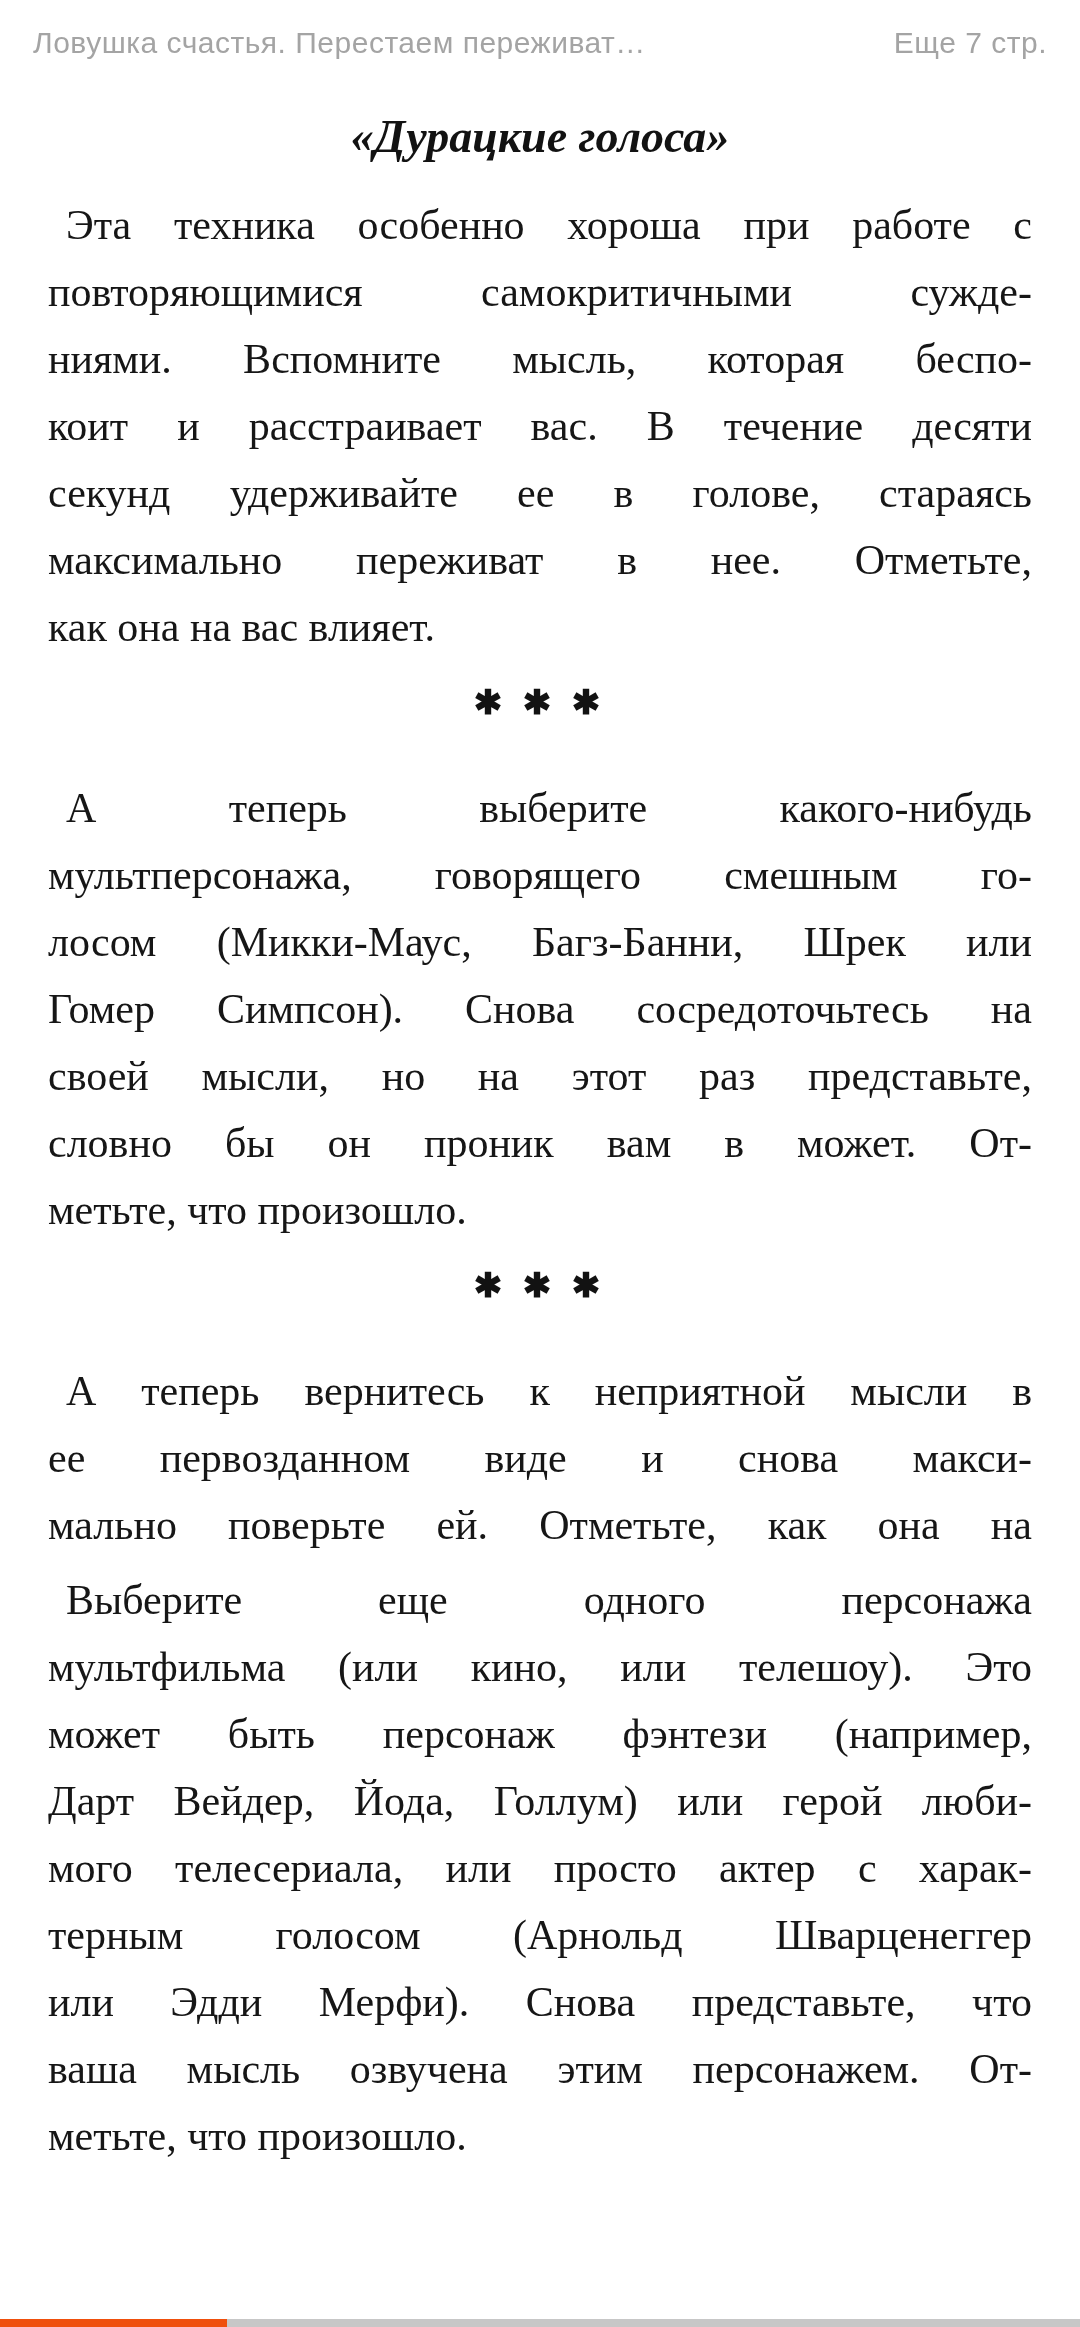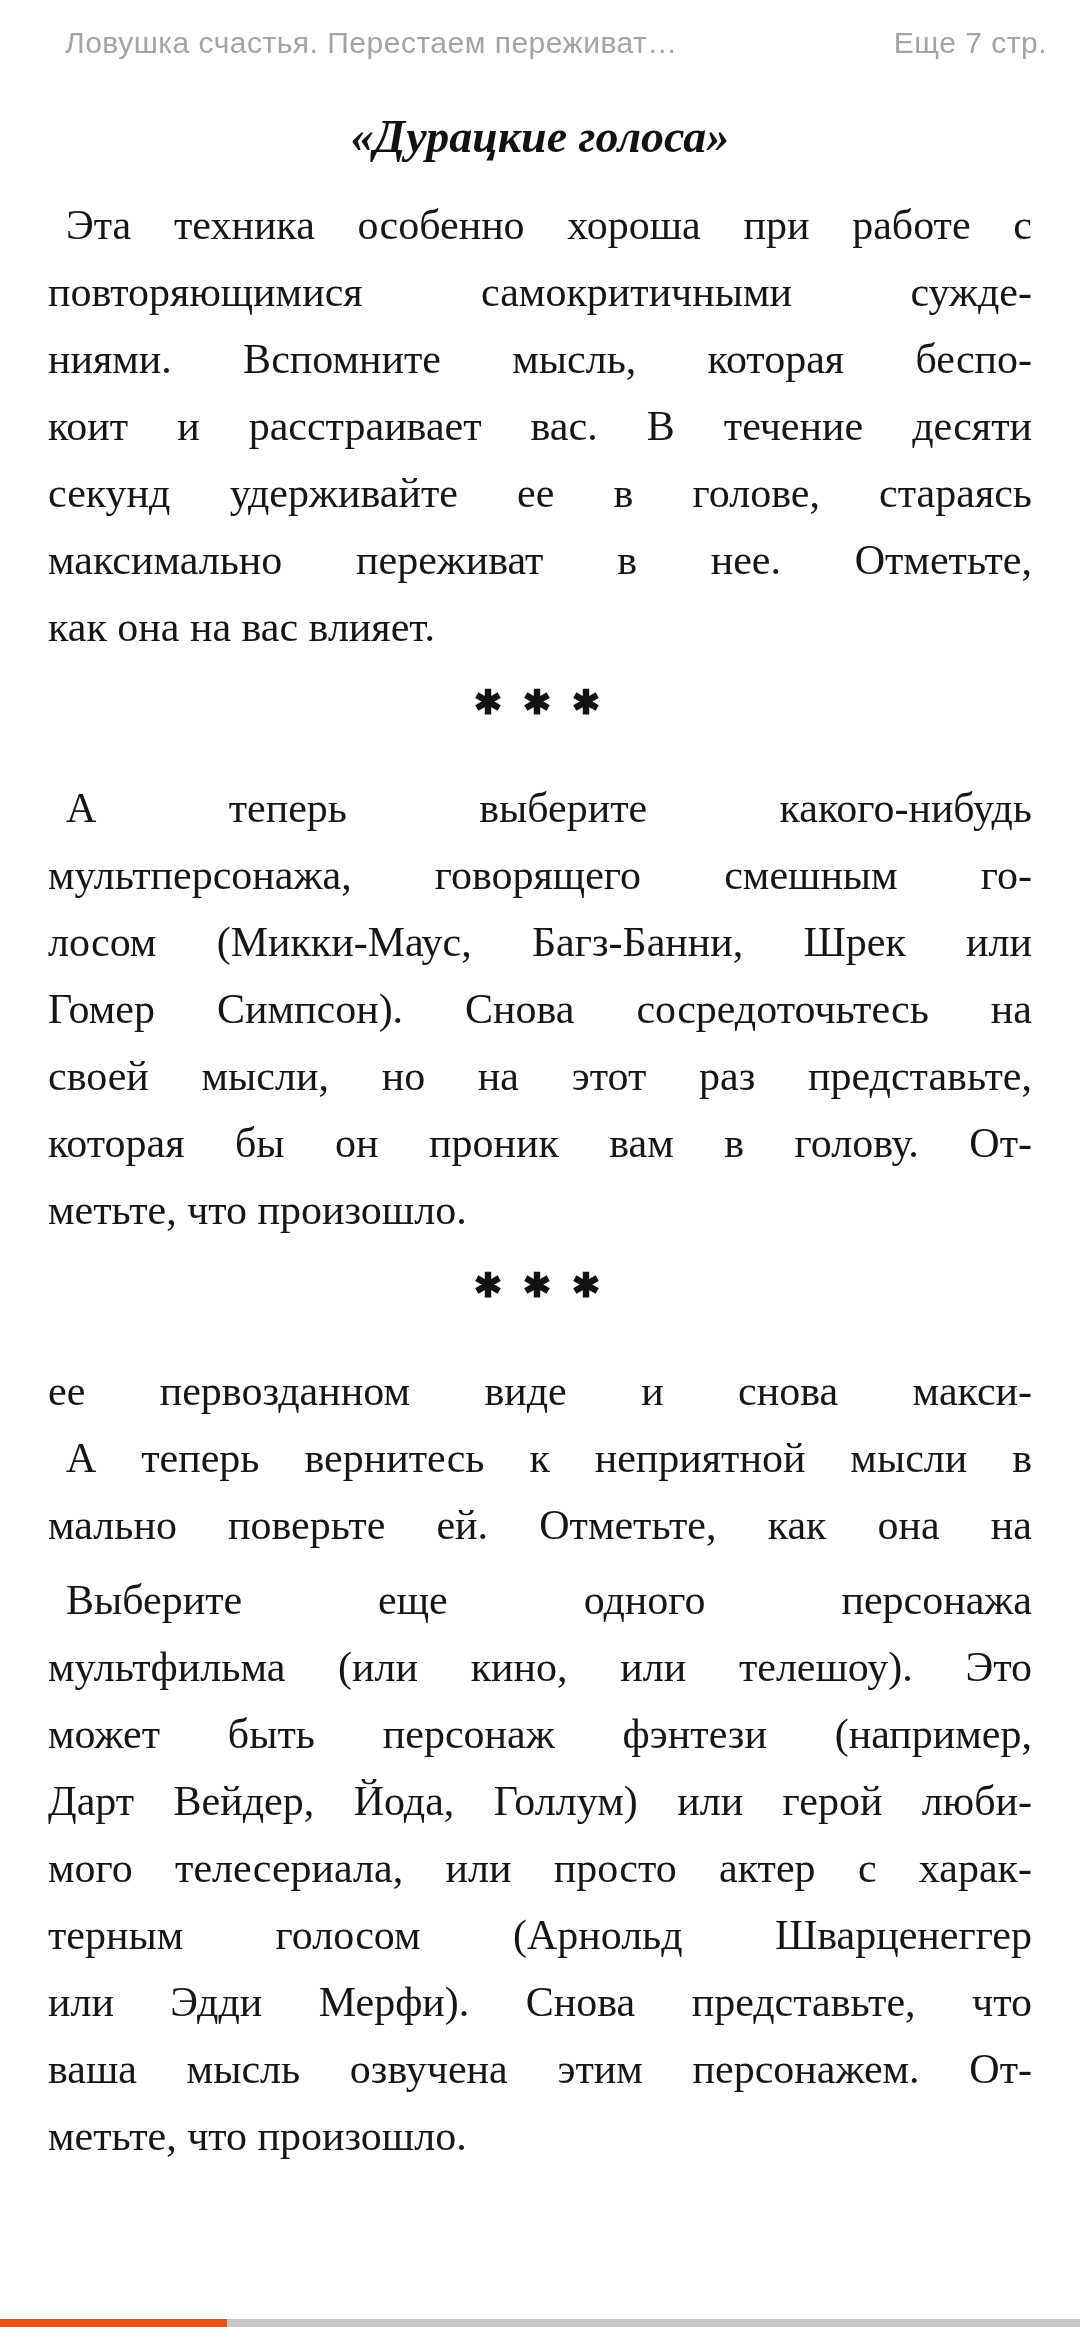--- a/index.html
+++ b/index.html
@@ -14,21 +14,20 @@
   .reader-header {
     display: flex;
     justify-content: space-between;
     align-items: baseline;
     padding: 24px 33px 0 33px;
     font-family: "Liberation Sans", sans-serif;
     font-size: 30px;
     line-height: 38px;
     color: #a4a4a4;
     letter-spacing: 0.5px;
-    margin-left: 32px;
   }
   .reader-header .book-title {
     max-width: 740px;
     white-space: nowrap;
     overflow: hidden;
   }
   .page-content {
     padding: 0 40px;
     color: #161616;
   }
@@ -94,27 +93,27 @@
       <div class="line">максимально переживат в нее. Отметьте,</div>
       <div class="line last">как она на вас влияет.</div>
     </div>
     <div class="separator">✱ ✱ ✱</div>
     <div class="paragraph">
       <div class="line first">А теперь выберите какого-нибудь</div>
       <div class="line">мультперсонажа, говорящего смешным го-</div>
       <div class="line">лосом (Микки-Маус, Багз-Банни, Шрек или</div>
       <div class="line">Гомер Симпсон). Снова сосредоточьтесь на</div>
       <div class="line">своей мысли, но на этот раз представьте,</div>
-      <div class="line">которая бы он проник вам в голову. От-</div>
+      <div class="line">словно бы он проник вам в может. От-</div>
       <div class="line last">метьте, что произошло.</div>
     </div>
     <div class="separator">✱ ✱ ✱</div>
     <div class="paragraph">
+      <div class="line first">А теперь вернитесь к неприятной мысли в</div>
       <div class="line">ее первозданном виде и снова макси-</div>
-      <div class="line first">А теперь вернитесь к неприятной мысли в</div>
       <div class="line">мально поверьте ей. Отметьте, как она на</div>
     </div>
     <div class="paragraph">
       <div class="line first">Выберите еще одного персонажа</div>
       <div class="line">мультфильма (или кино, или телешоу). Это</div>
       <div class="line">может быть персонаж фэнтези (например,</div>
       <div class="line">Дарт Вейдер, Йода, Голлум) или герой люби-</div>
       <div class="line">мого телесериала, или просто актер с харак-</div>
       <div class="line">терным голосом (Арнольд Шварценеггер</div>
       <div class="line">или Эдди Мерфи). Снова представьте, что</div>

